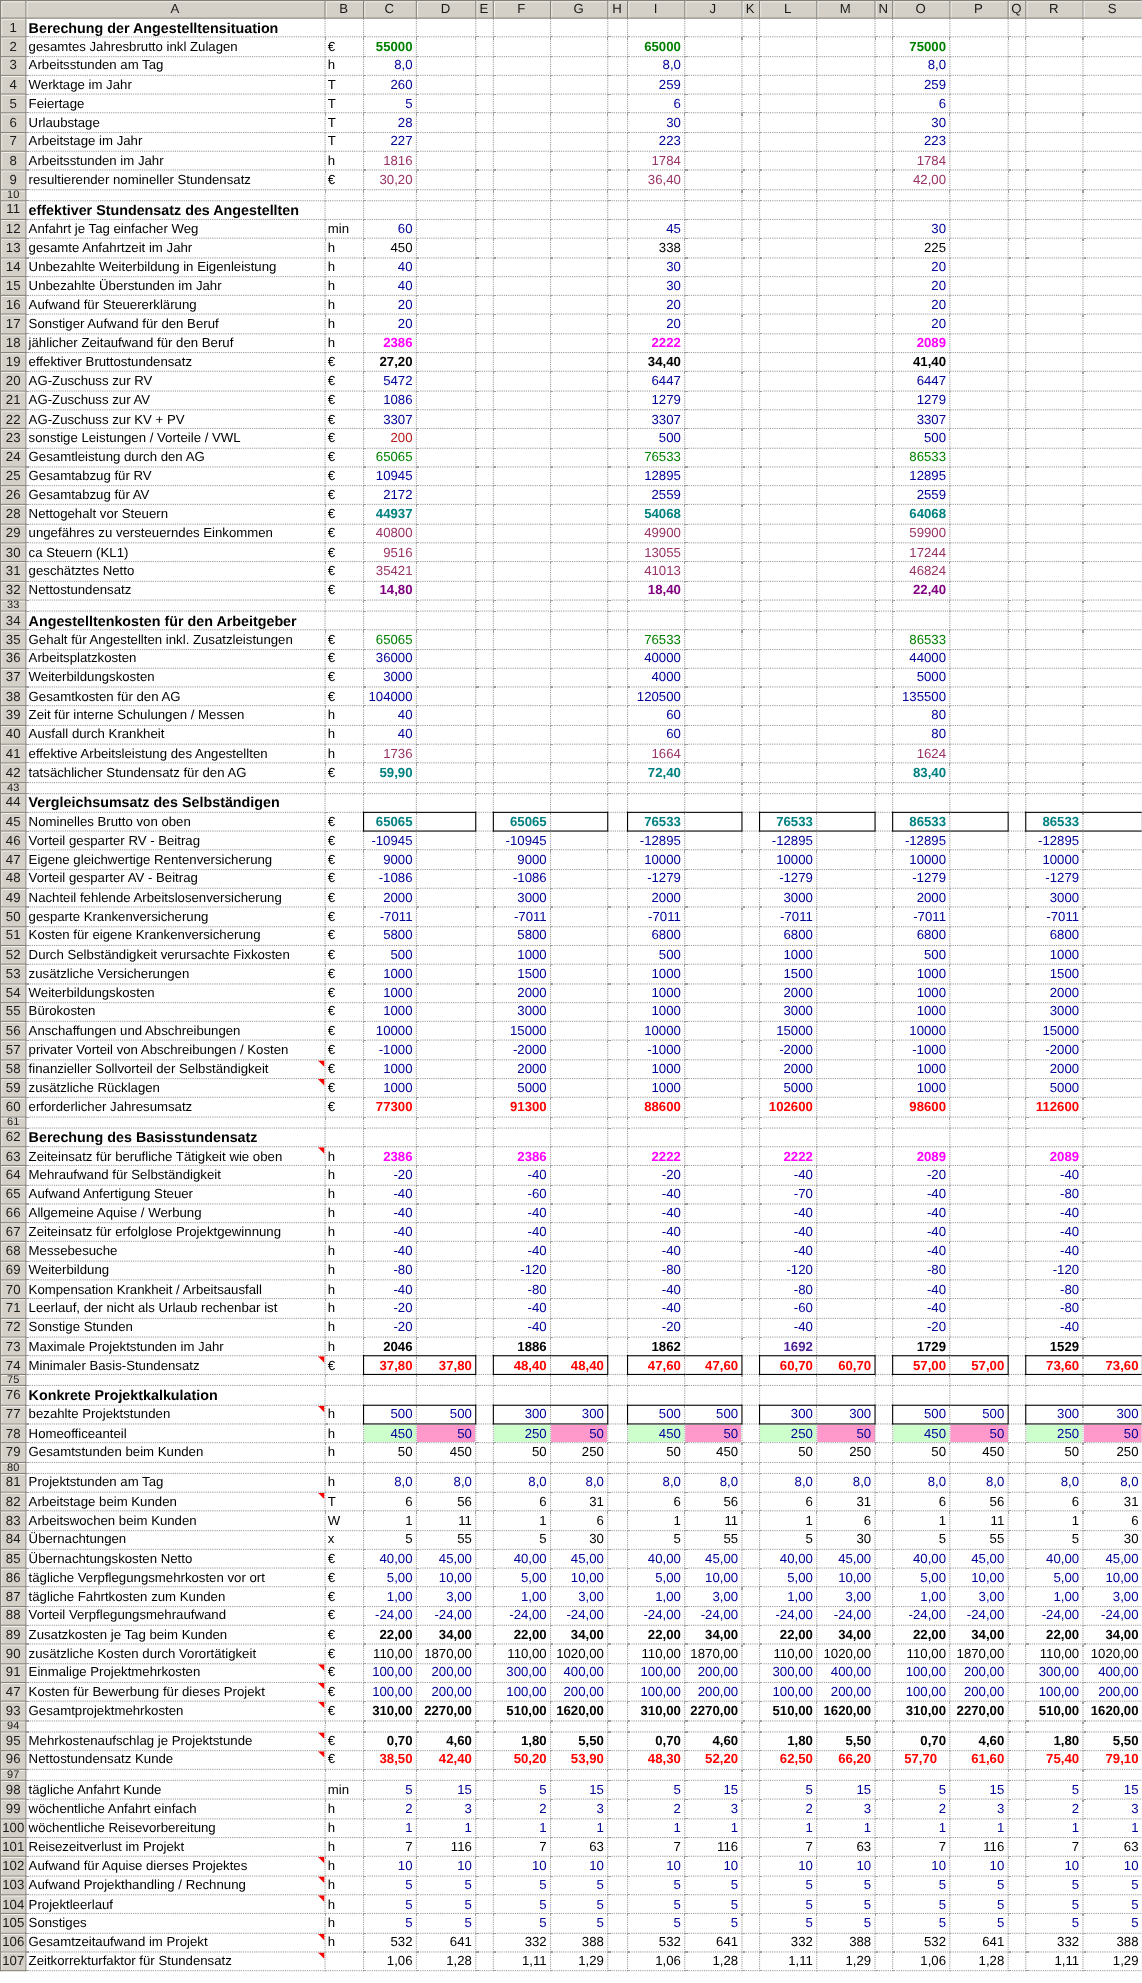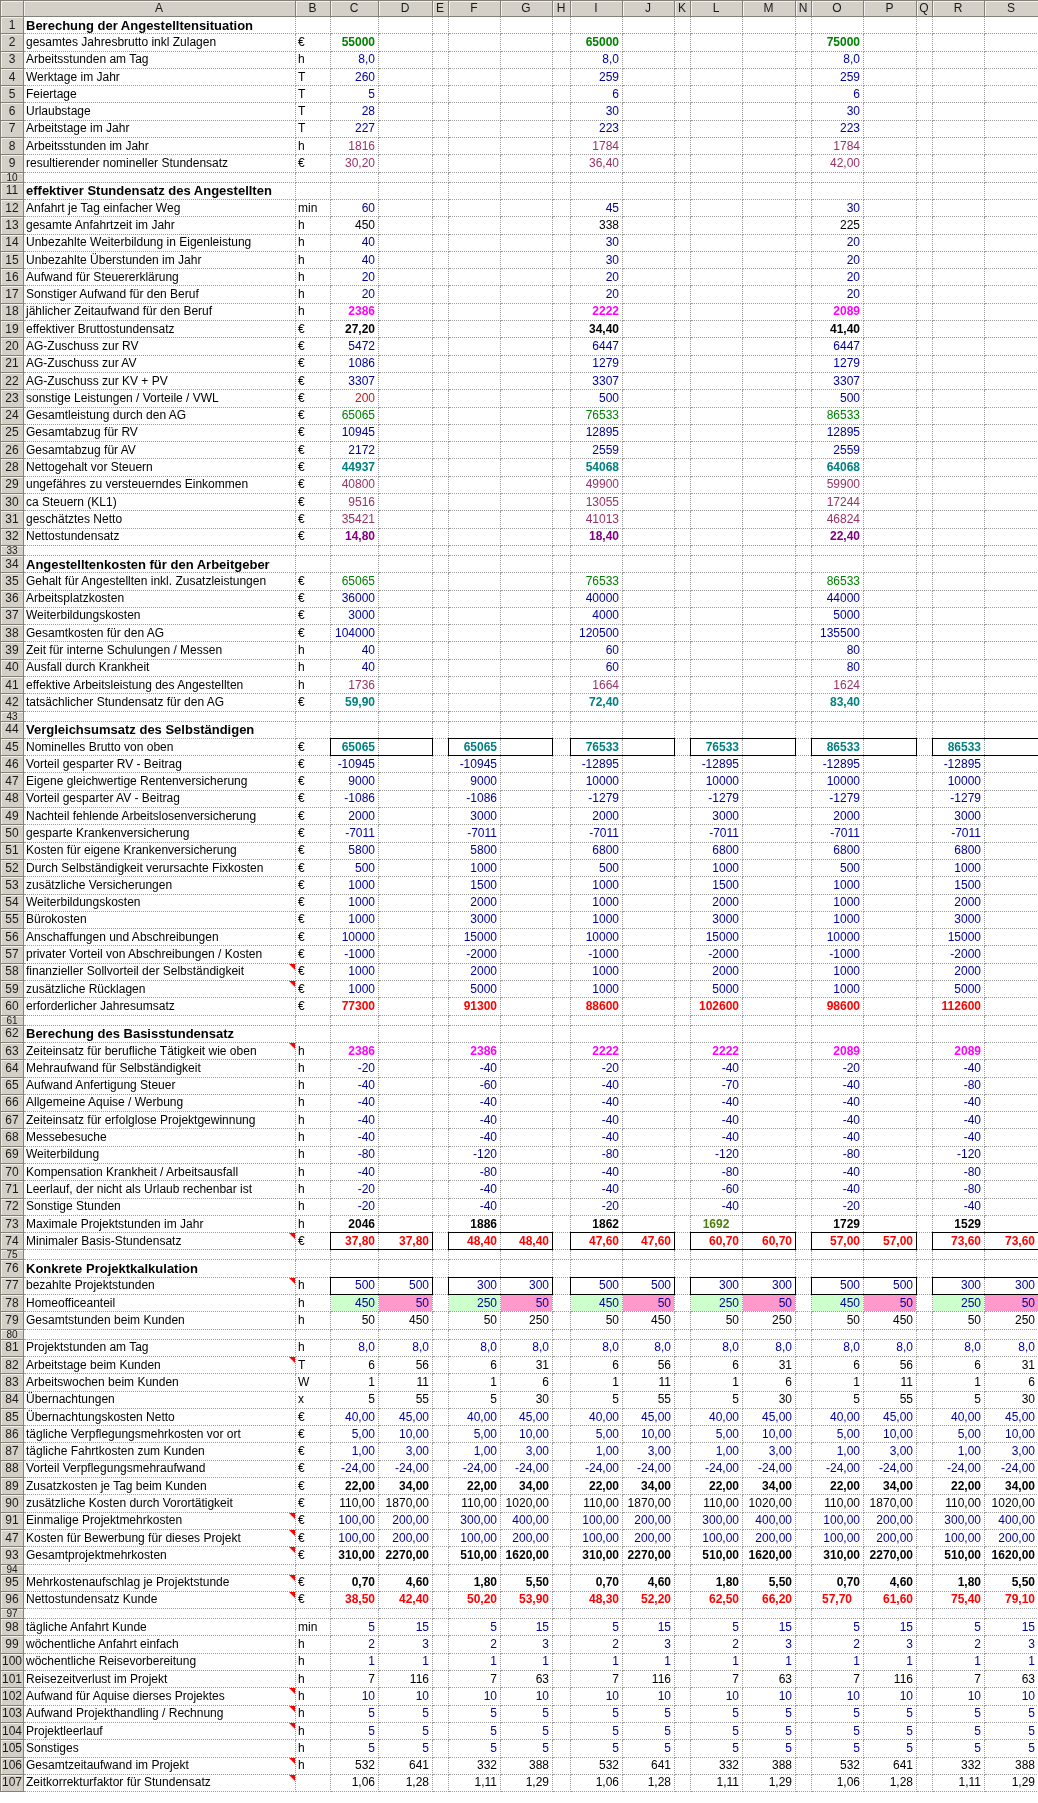--- a/index.html
+++ b/index.html
@@ -1645,21 +1645,21 @@
           <td class="unit">h</td>
           <td class="val" style="color: rgb(0, 0, 0); font-weight: 700;">2046</td>
           <td class="val"></td>
           <td></td>
           <td class="val" style="color: rgb(0, 0, 0); font-weight: 700;">1886</td>
           <td class="val"></td>
           <td></td>
           <td class="val" style="color: rgb(0, 0, 0); font-weight: 700;">1862</td>
           <td class="val"></td>
           <td></td>
-          <td class="val" style="color: #4d7c0f; font-weight: 700; text-align: center;">1692</td>
+          <td class="val" style="color: #4c1d95; font-weight: 700;">1692</td>
           <td class="val"></td>
           <td></td>
           <td class="val" style="color: rgb(0, 0, 0); font-weight: 700;">1729</td>
           <td class="val"></td>
           <td></td>
           <td class="val" style="color: rgb(0, 0, 0); font-weight: 700;">1529</td>
           <td class="val"></td>
         </tr>
         <tr class="data">
           <td class="num">74</td>

